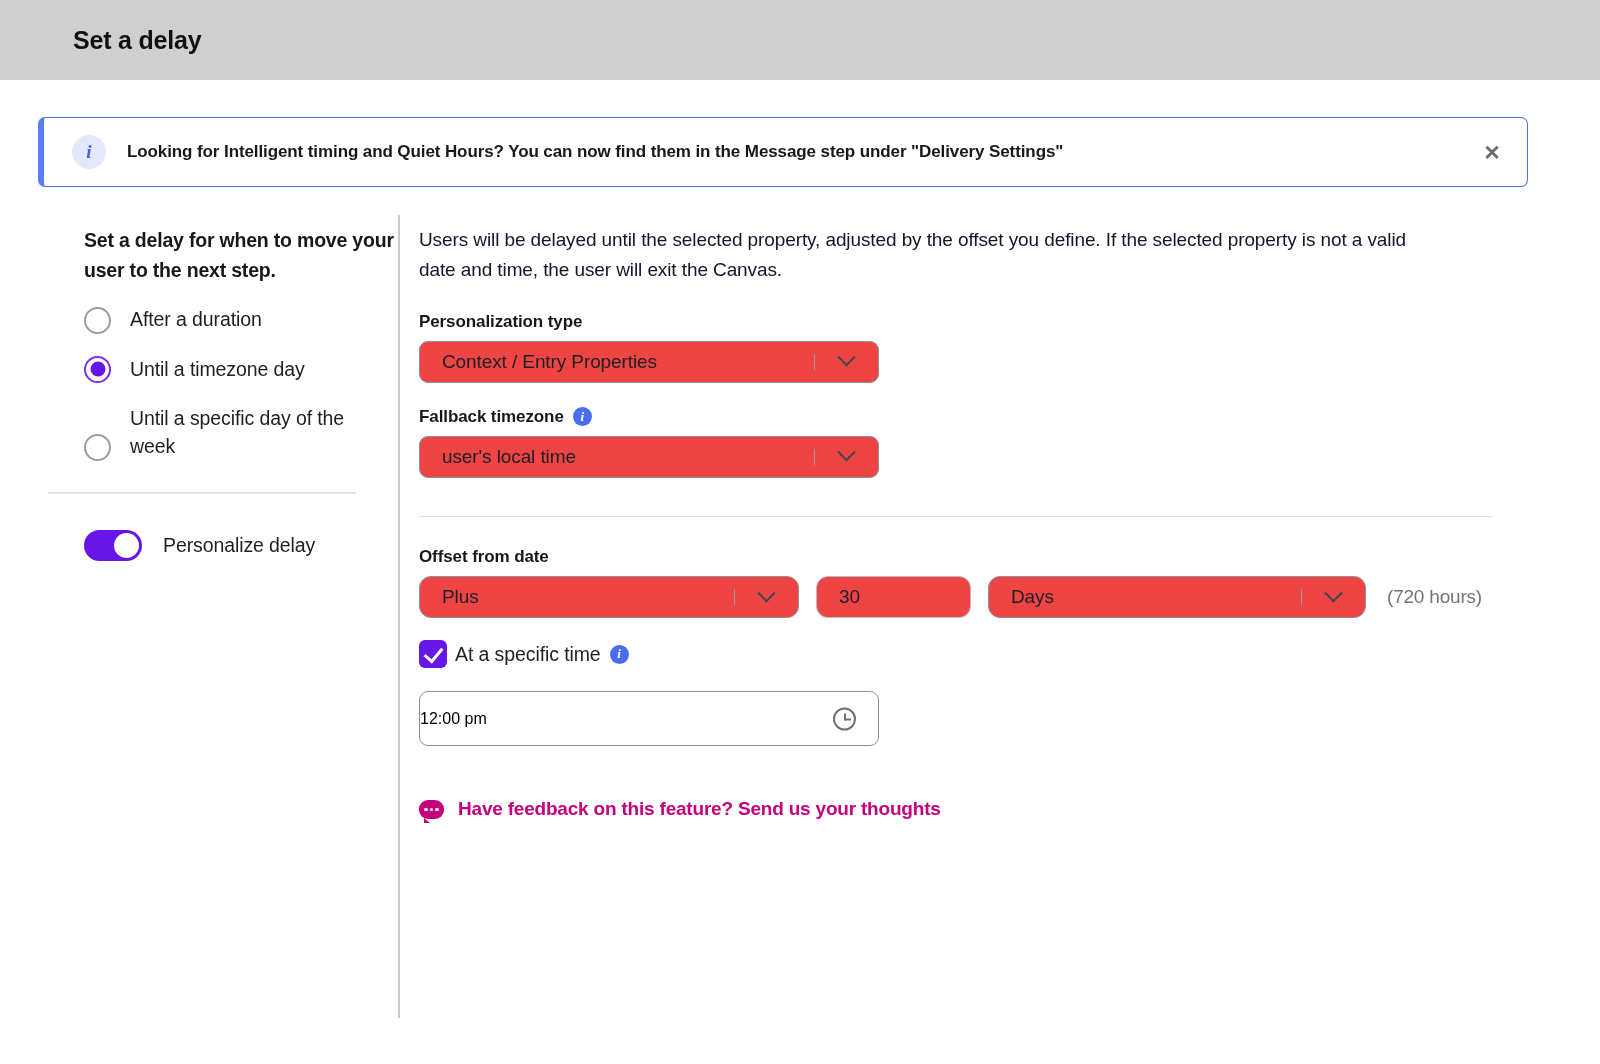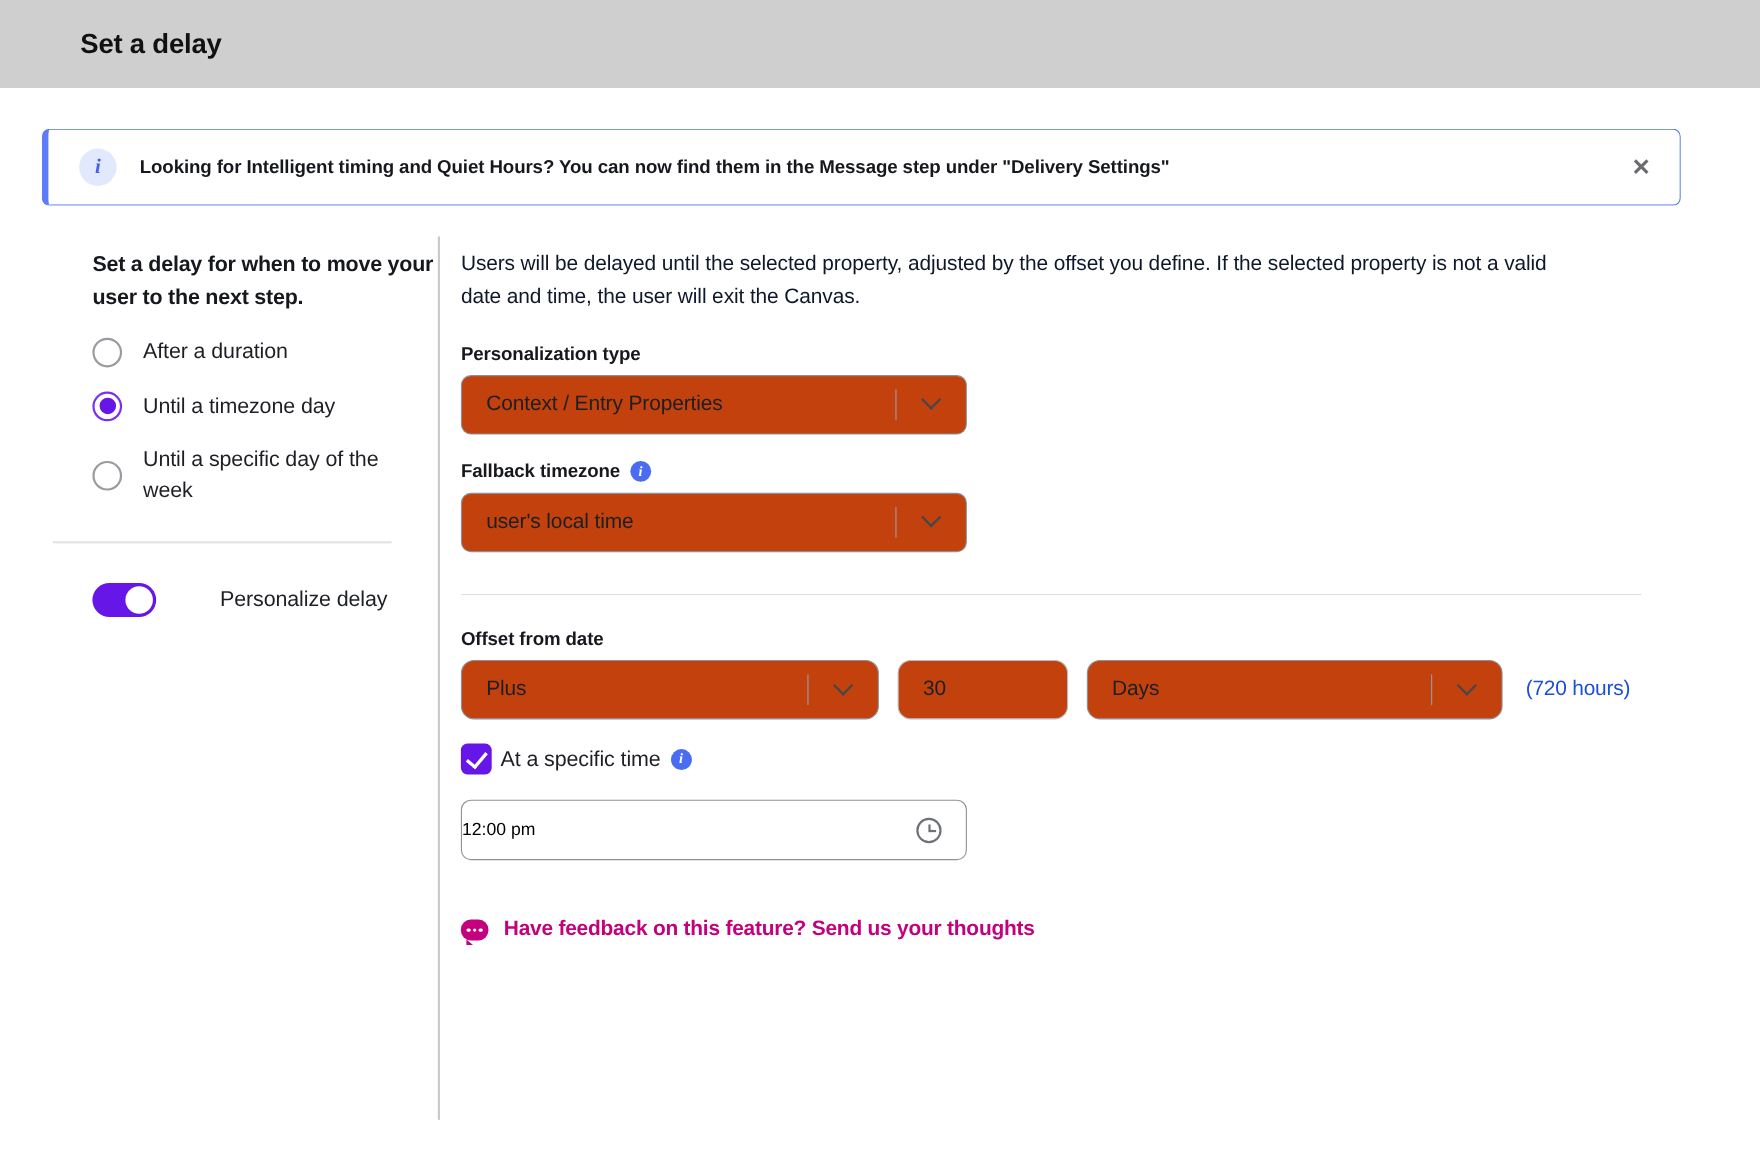--- a/index.html
+++ b/index.html
@@ -98,21 +98,21 @@
   .left-heading {
     font-size: 19.5px;
     font-weight: bold;
     color: #16181d;
     line-height: 1.55;
     margin: 0 0 16px 0;
     letter-spacing: -0.2px;
   }
   .radio-row {
     display: flex;
-    align-items: center;
+    align-items: flex-end;
     margin-bottom: 21px;
     cursor: pointer;
     margin-top: 20px;
   }
   .radio-row:last-child { margin-bottom: 0; }
   .radio {
     flex: none;
     width: 27px; height: 27px;
     border-radius: 50%;
     border: 2px solid #9a9aa0;
@@ -143,21 +143,20 @@
     width: 308px;
     height: 2px;
     background: #e3e3e6;
     margin: 31px 0 0 -36px;
   }
   .toggle-row {
     display: flex;
     align-items: center;
     margin-top: 36px;
     cursor: pointer;
-    gap: 37px;
   }
   .toggle {
     flex: none;
     position: relative;
     width: 58px; height: 31px;
     border-radius: 16px;
     background: #6716e8;
   }
   .toggle::after {
     content: "";
@@ -207,24 +206,24 @@
     color: #fff;
     font-size: 13px;
     font-weight: bold;
     font-family: "Liberation Serif", serif;
     font-style: italic;
     margin-left: 9px;
     cursor: pointer;
   }
   .control {
     position: relative;
-    height: 54px;
+    height: 42px;
     border: 1.5px solid #8e9199;
     border-radius: 9px;
-    background: #c2410c;
+    background: #ef4444;
     display: flex;
     align-items: center;
     cursor: pointer;
   }
   .control.light { border-color: #b9bcc3; }
   .control .value {
     padding-left: 22px;
     font-size: 19px;
     color: #1d1f24;
     letter-spacing: -0.1px;
@@ -257,21 +256,21 @@
   .offset-row {
     display: flex;
     align-items: center;
   }
   .offset-row .control { margin-right: 17px; border-radius: 12px; }
   .w380 { width: 380px; }
   .w155 { width: 155px; }
   .w378 { width: 378px; }
   .hours-note {
     font-size: 19px;
-    color: #1d4ed8;
+    color: #737373;
     margin-left: 4px;
     letter-spacing: -0.2px;
   }
 
   .check-row {
     display: flex;
     align-items: center;
     margin-top: 22px;
     cursor: pointer;
   }

